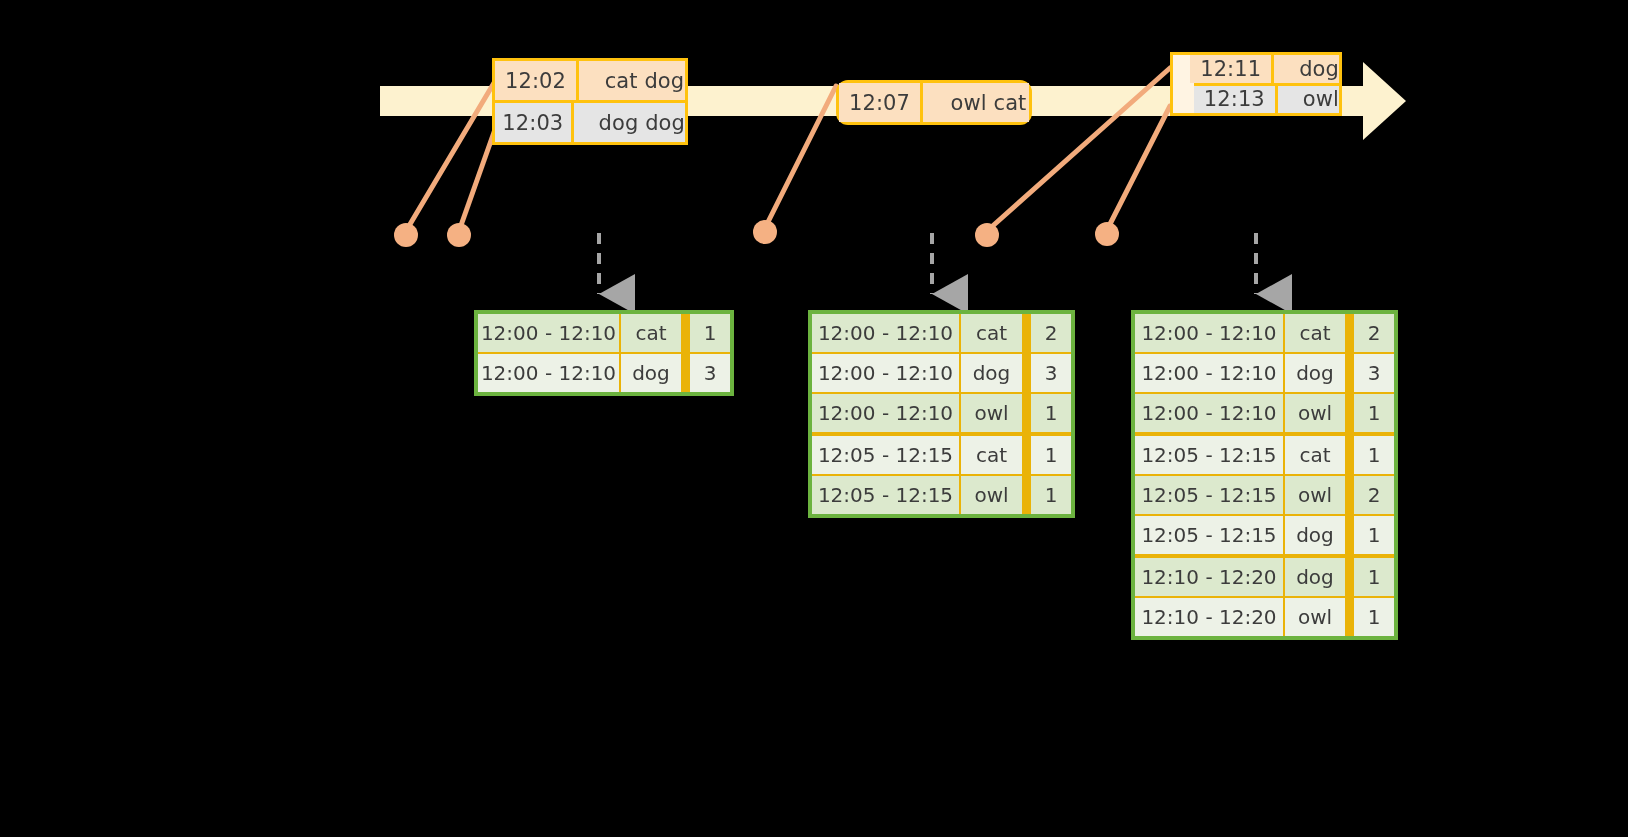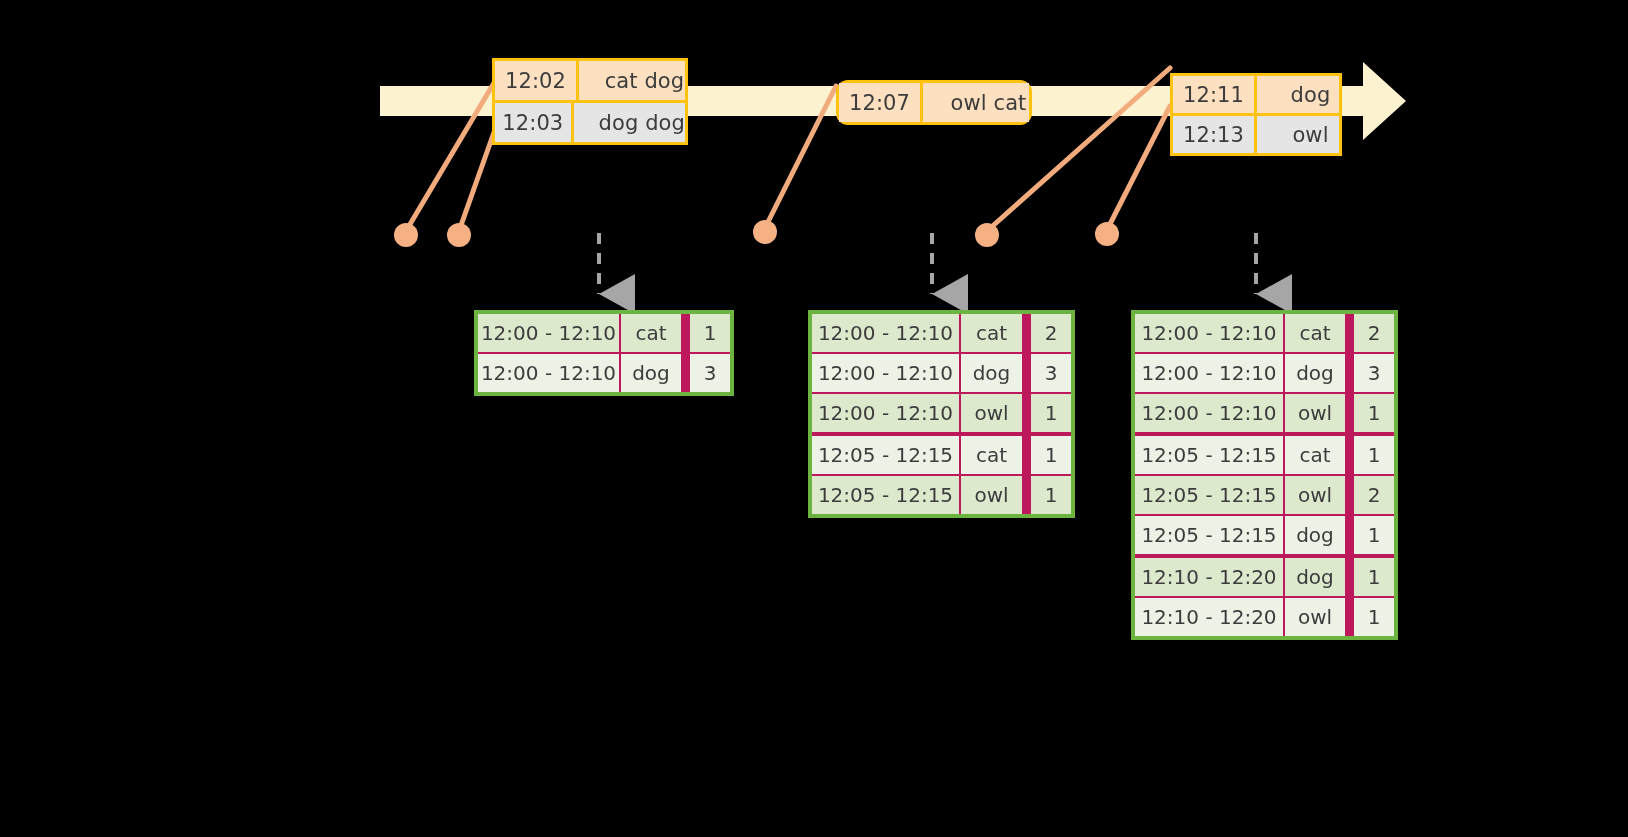--- a/index.html
+++ b/index.html
@@ -68,21 +68,21 @@
   .event-cell.payload {
     flex: 1;
     padding-left: 25px;
   }
 
   
   .result-table {
     position: absolute;
     border: 4px solid #6cb33f;
     box-sizing: border-box;
-    background: #be185d;
+    background: #eab308;
     display: flex;
     flex-direction: column;
   }
   .result-row {
     display: flex;
     flex-direction: row;
     height: 38px;
     box-sizing: border-box;
   }
   .result-row + .result-row { margin-top: 2px; }
@@ -170,21 +170,21 @@
     </div>
   </div>
 
   <div class="event-box" style="left:836px; top:80px; width:196px; height:45px;border-radius:12px;">
     <div class="event-row shade" style="height:39px;">
       <div class="event-cell time">12:07</div>
       <div class="event-cell payload">owl cat</div>
     </div>
   </div>
 
-  <div class="event-box" style="left:1170px; top:73px; width:172px; height:83px;">
+  <div class="event-box" style="left:1170px; top:52px; width:172px; height:64px;align-items:flex-end;">
     <div class="event-row shade">
       <div class="event-cell time">12:11</div>
       <div class="event-cell payload">dog</div>
     </div>
     <div class="event-row plain">
       <div class="event-cell time">12:13</div>
       <div class="event-cell payload">owl</div>
     </div>
   </div>
 

